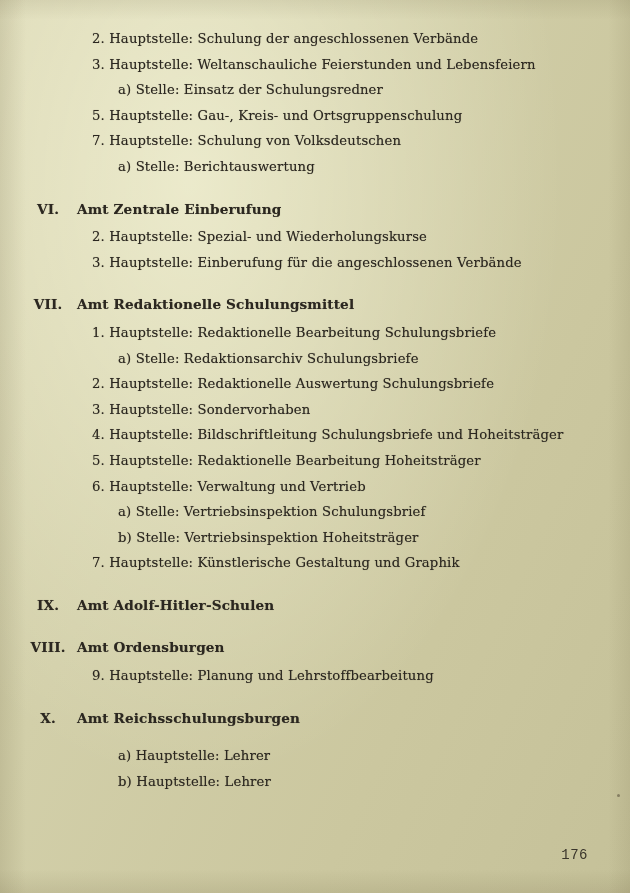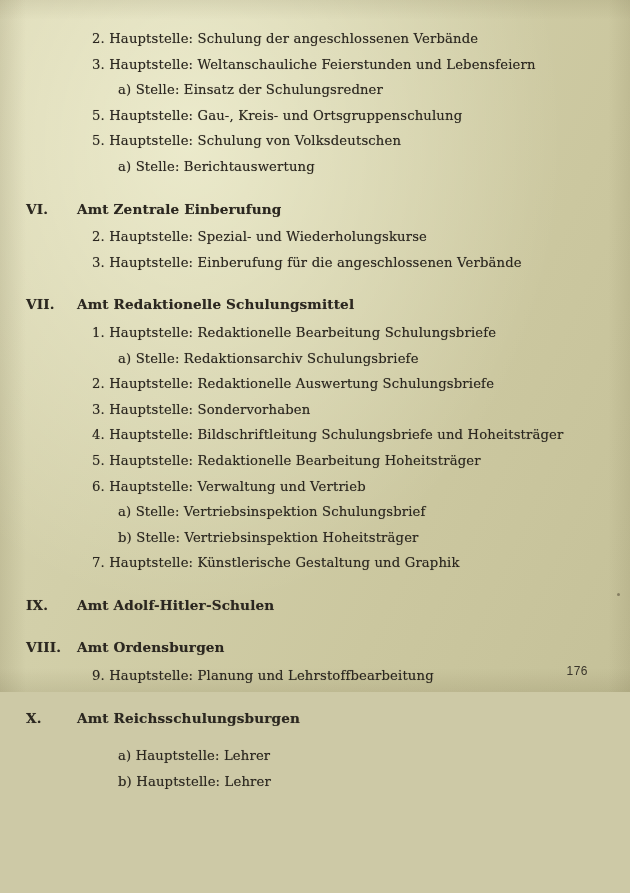--- a/index.html
+++ b/index.html
@@ -9,21 +9,21 @@
   body {
     width: 630px;
     height: 893px;
     background: #cdc9a6;
     font-family: "DejaVu Serif", serif;
     overflow: hidden;
   }
   .page {
     position: relative;
     width: 630px;
-    height: 692px;
+    height: 893px;
     box-sizing: border-box;
     background:
       radial-gradient(ellipse at 30% 20%, rgba(255,255,230,0.55) 0%, rgba(255,255,230,0) 60%),
       linear-gradient(115deg, #d9d6b2 0%, #d2cfa9 35%, #cbc79f 70%, #c5c199 100%);
     padding: 26px 34px 20px 34px;
   }
   .page::after {
     content: "";
     position: absolute;
     left: 0; top: 0; right: 0; bottom: 0;
@@ -54,37 +54,37 @@
     font-weight: bold;
     font-size: 13.6px;
     margin-top: 17px;
     margin-bottom: 2px;
     padding-left: 8px;
     text-indent: -8px;
   }
   .lvl-amt .rom {
     display: inline-block;
     min-width: 36px;
-    text-align: left;
+    text-align: center;
     margin-right: 7px;
   }
   .lvl-haupt {
     padding-left: 58px;
   }
   .lvl-stelle {
     padding-left: 84px;
   }
   .spacer-sm { height: 10px; }
 
   .folio {
     position: absolute;
     right: 42px;
-    bottom: 14px;
-    font-family: Liberation Sans, sans-serif;
-    font-size: 12px;
+    bottom: 30px;
+    font-family: Liberation Mono, monospace;
+    font-size: 14px;
     color: #3a352b;
     letter-spacing: 0.5px;
     z-index: 3;
   }
   .edge-mark {
     position: absolute;
     right: 10px;
     bottom: 96px;
     width: 3px;
     height: 3px;
@@ -95,21 +95,21 @@
 </style>
 </head>
 <body>
 
 <div class="page">
   <div class="content" id="content">
       <div class="line lvl-haupt">2. Hauptstelle: Schulung der angeschlossenen Verbände</div>
       <div class="line lvl-haupt">3. Hauptstelle: Weltanschauliche Feierstunden und Lebensfeiern</div>
       <div class="line lvl-stelle">a) Stelle: Einsatz der Schulungsredner</div>
       <div class="line lvl-haupt">5. Hauptstelle: Gau-, Kreis- und Ortsgruppenschulung</div>
-      <div class="line lvl-haupt">5. Hauptstelle: Schulung von Volksdeutschen</div>
+      <div class="line lvl-haupt">7. Hauptstelle: Schulung von Volksdeutschen</div>
       <div class="line lvl-stelle">a) Stelle: Berichtauswertung</div>
       <div class="line lvl-amt"><span class="rom">VI.</span><span>Amt Zentrale Einberufung</span></div>
       <div class="line lvl-haupt">2. Hauptstelle: Spezial- und Wiederholungskurse</div>
       <div class="line lvl-haupt">3. Hauptstelle: Einberufung für die angeschlossenen Verbände</div>
       <div class="line lvl-amt"><span class="rom">VII.</span><span>Amt Redaktionelle Schulungsmittel</span></div>
       <div class="line lvl-haupt">1. Hauptstelle: Redaktionelle Bearbeitung Schulungsbriefe</div>
       <div class="line lvl-stelle">a) Stelle: Redaktionsarchiv Schulungsbriefe</div>
       <div class="line lvl-haupt">2. Hauptstelle: Redaktionelle Auswertung Schulungsbriefe</div>
       <div class="line lvl-haupt">3. Hauptstelle: Sondervorhaben</div>
       <div class="line lvl-haupt">4. Hauptstelle: Bildschriftleitung Schulungsbriefe und Hoheitsträger</div>

